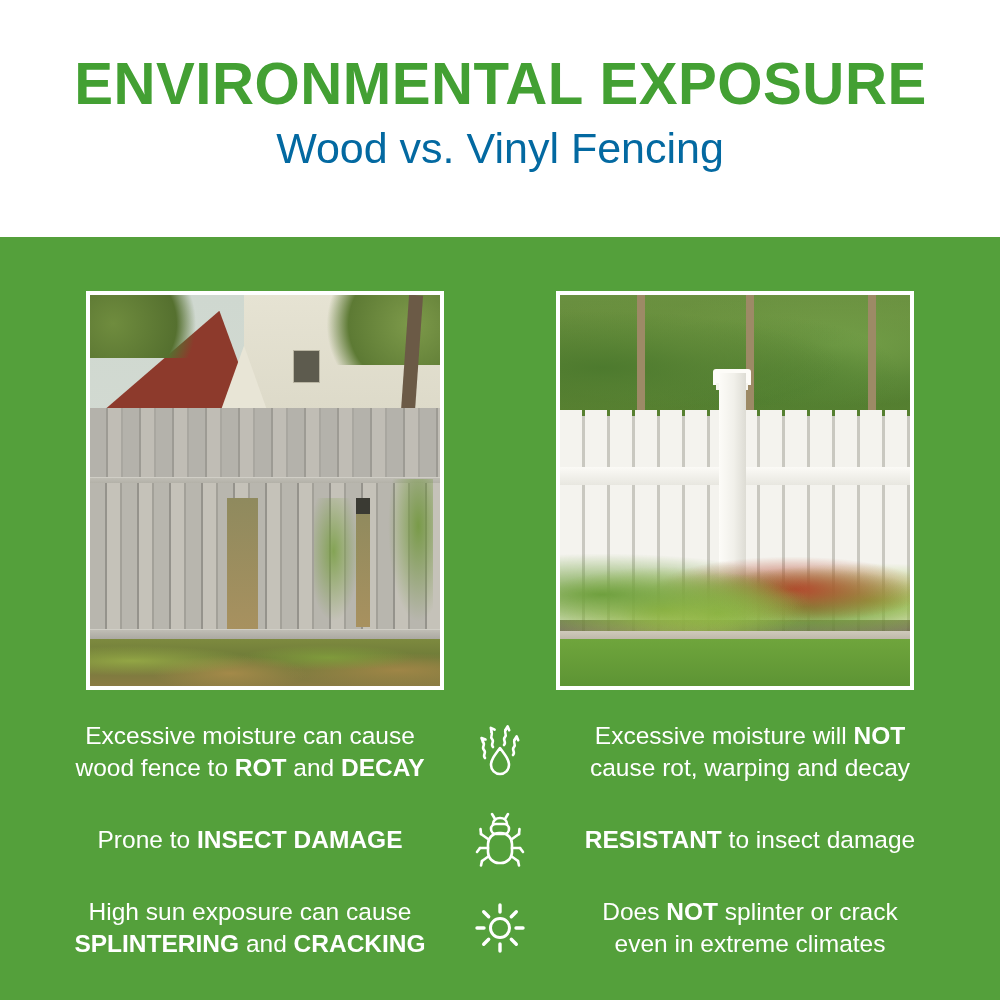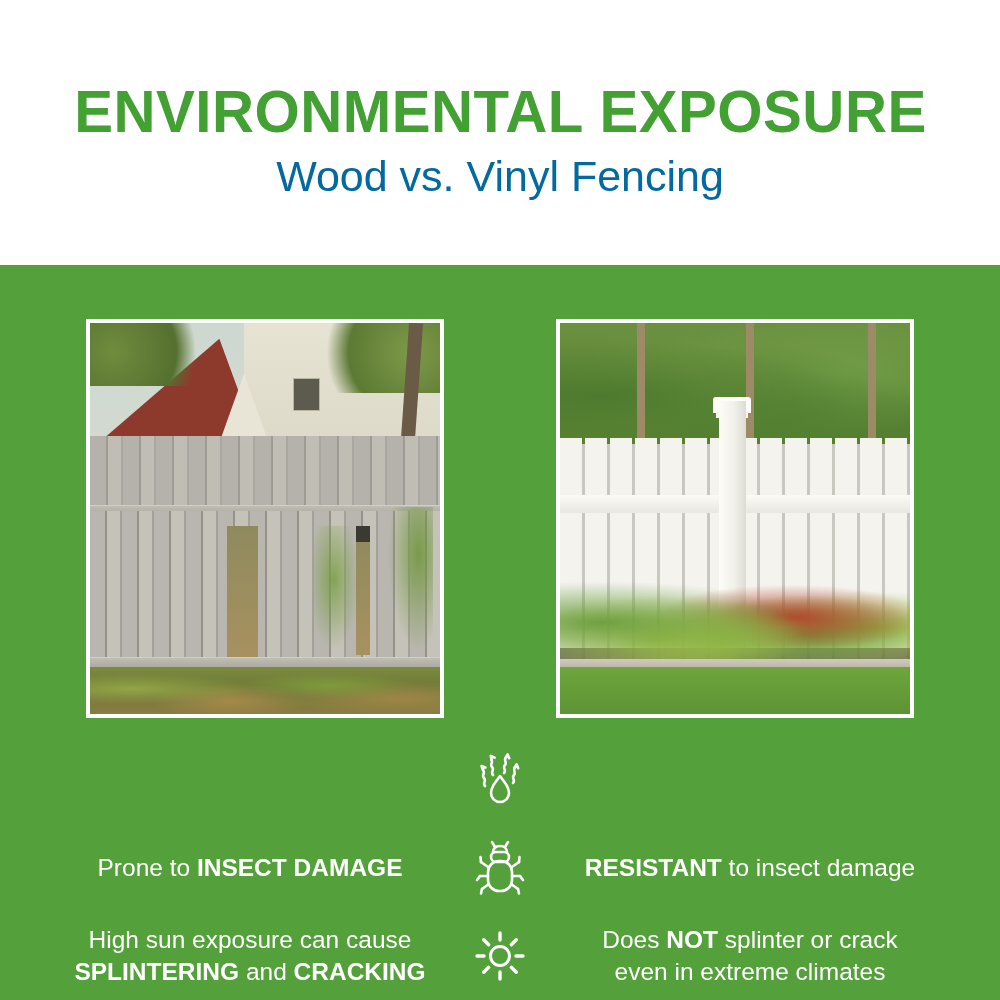--- a/index.html
+++ b/index.html
@@ -17,21 +17,20 @@
   
   .header {
     height: 237px;
     background: #ffffff;
     display: flex;
     flex-direction: column;
     align-items: center;
     justify-content: flex-start;
     box-sizing: border-box;
     padding-top: 52px;
-    margin-top: 28px;
   }
   .title {
     font-size: 60px;
     font-weight: bold;
     color: #43a033;
     letter-spacing: 0.5px;
     line-height: 1.05;
     transform: scaleX(0.97);
     white-space: nowrap;
   }
@@ -437,35 +436,43 @@
         <div class="vin-garden"></div>
         <div class="vin-curb"></div>
         <div class="vin-lawn"></div>
       </div>
     </div>
   </div>
 
   <div class="rows">
 
     <div class="row r1">
+      <div class="cell left">
+        <span>Excessive moisture can cause</span><br>
+        <span>wood fence to </span><b>ROT</b><span> and </span><b>DECAY</b>
+      </div>
 
       <div class="icon-cell">
         <svg width="56" height="56" viewBox="0 0 56 56" fill="none" stroke="#ffffff" stroke-width="2.6" stroke-linecap="round" stroke-linejoin="round">
           <path d="M28 24 C22 32 19 36 19 41 a9 9 0 0 0 18 0 c0-5-3-9-9-17 z"></path>
           <path d="M13 34 c-3-3 2-5 -1-8 c-3-3 2-5 -1-8"></path>
           <path d="M11 18 l-1.5 -4 l4 1.5"></path>
           <path d="M21 23 c-3-3 2-5 -1-8 c-2.5-2.5 1.5-4.5 -0.6-7"></path>
           <path d="M19.6 8 l-0.8 -4.2 l3.8 1.9"></path>
           <path d="M32 21 c3-3 -2-5 1-8 c2.5-2.5 -1.5-4.5 0.6-7"></path>
           <path d="M33.4 6 l2.2 -3.7 l1.6 3.9"></path>
           <path d="M41 31 c3-3 -2-5 1-8 c2.5-2.5 -1.5-4.5 0.6-7"></path>
           <path d="M42.4 16 l2.2 -3.7 l1.6 3.9"></path>
         </svg>
       </div>
 
+      <div class="cell right">
+        <span>Excessive moisture will </span><b>NOT</b><br>
+        <span>cause rot, warping and decay</span>
+      </div>
     </div>
 
     <div class="row r3">
       <div class="cell left">
         <span>Prone to </span><b>INSECT DAMAGE</b>
       </div>
 
       <div class="icon-cell">
         <svg width="52" height="56" viewBox="0 0 52 56" fill="none" stroke="#ffffff" stroke-width="2.6" stroke-linecap="round" stroke-linejoin="round">
           <path d="M19 12 c0-3.5 3-6 7-6 s7 2.5 7 6"></path>

